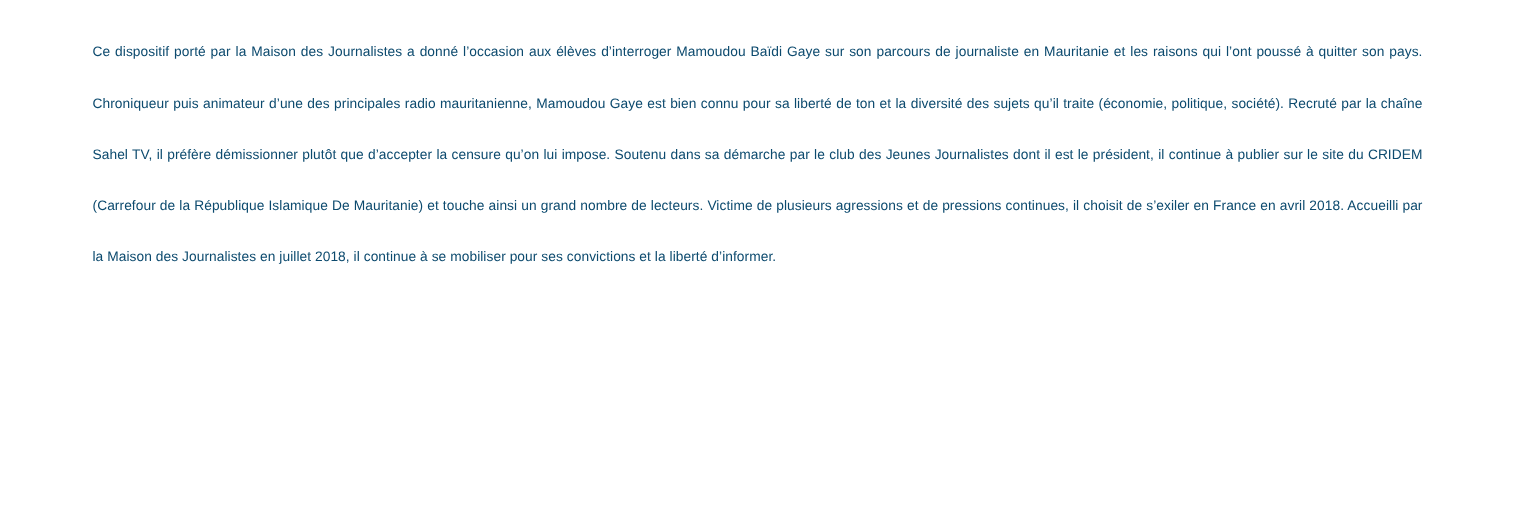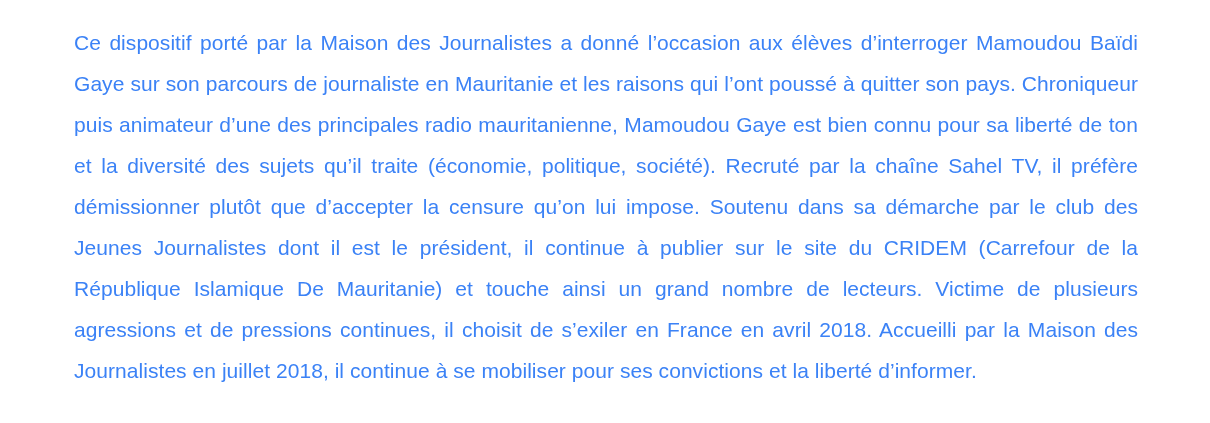--- a/index.html
+++ b/index.html
@@ -37,23 +37,23 @@
     padding: 0;
     
     margin-top: -40px;
     white-space: pre-line;
   }
   .article-body {
     margin: 0;
     padding: 0;
     margin-top: 16px;
     font-family: "Liberation Sans", sans-serif;
-    font-size: 21px;
+    font-size: 11px;
     line-height: 41px;
-    color: #3b82f6;
+    color: #0c4a6e;
     text-align: justify;
     letter-spacing: 0.05px;
   }
 </style>
 </head>
 <body>
 
 <div class="page">
   <div class="article">
     <h1 class="article-title">mauritanien en exil en France</h1>

